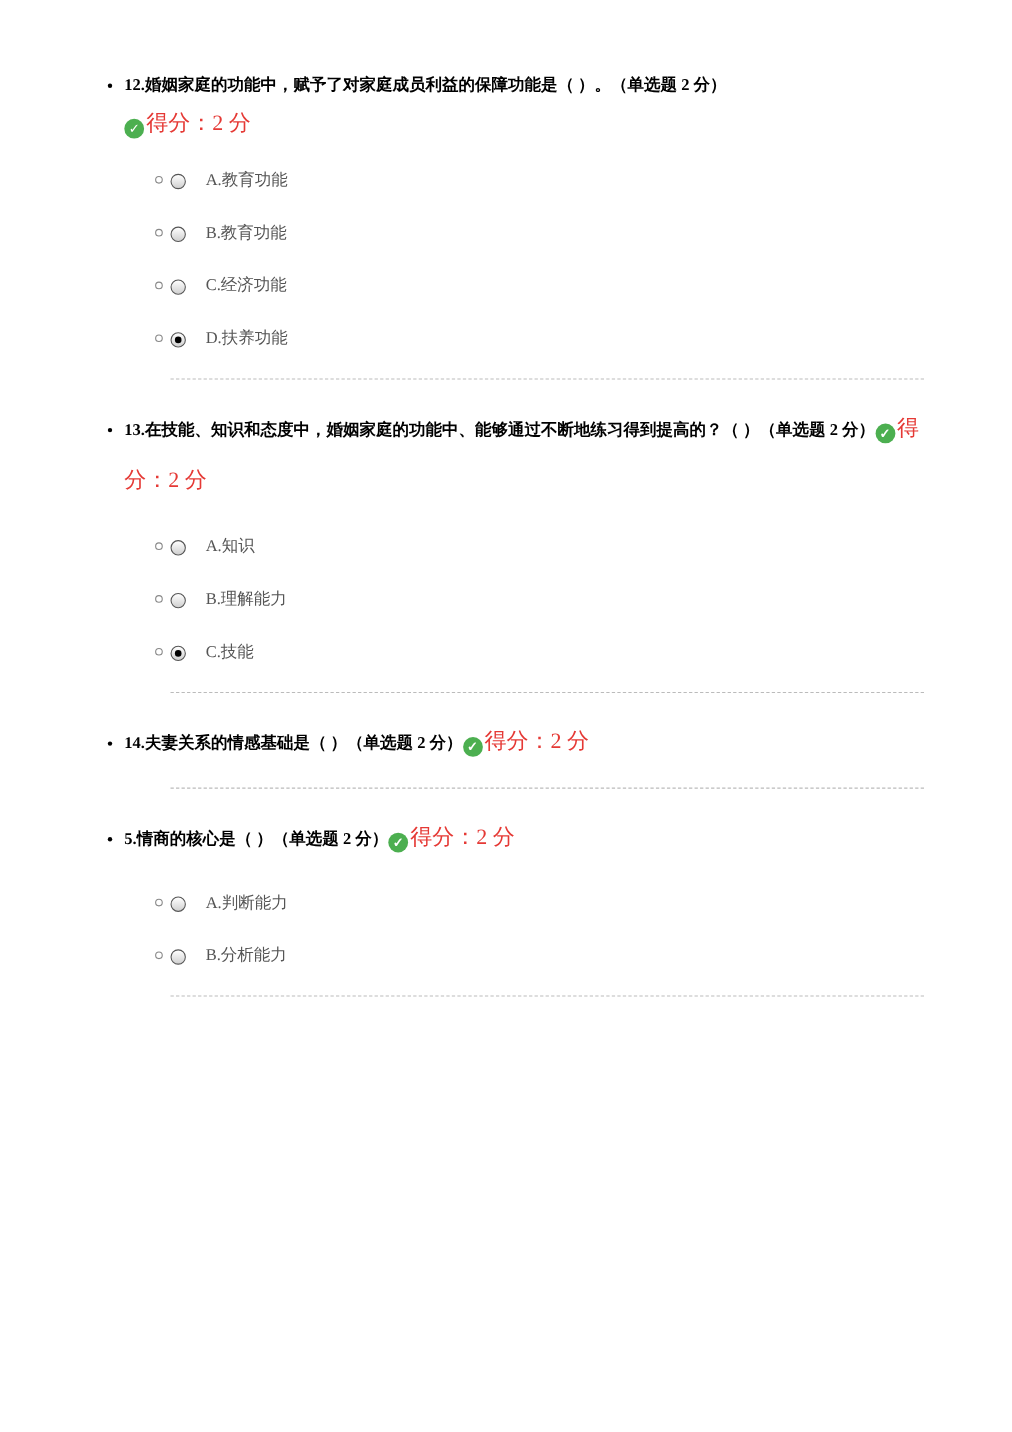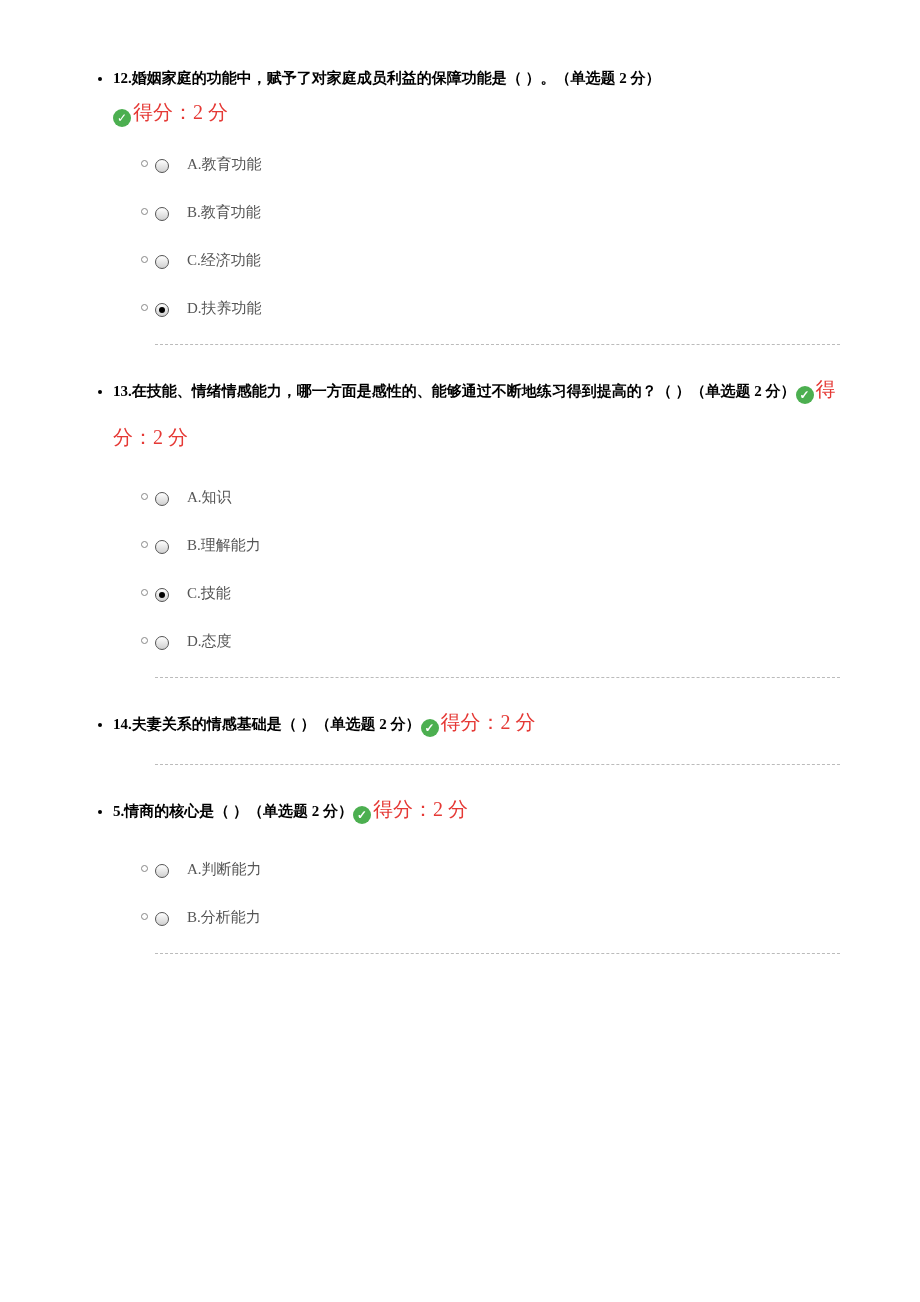--- a/index.html
+++ b/index.html
@@ -103,26 +103,25 @@
       <div><span class="check-icon">✓</span><span class="score">得分：2 分</span></div>
       <ul class="options">
         <li><span class="opt-bullet"></span><span class="radio"></span><span class="opt-label">A.教育功能</span></li>
         <li><span class="opt-bullet"></span><span class="radio"></span><span class="opt-label">B.教育功能</span></li>
         <li><span class="opt-bullet"></span><span class="radio"></span><span class="opt-label">C.经济功能</span></li>
         <li><span class="opt-bullet"></span><span class="radio selected"></span><span class="opt-label">D.扶养功能</span></li>
       </ul>
       <hr class="divider">
     </li>
     <li>
-      <div class="q-text"><span>13.</span><span>在技能、情绪情感能力，哪一方面是感性的、能够通过不断地练习得到提高的？（ ）</span><span>（单选题 2 分）</span><span class="check-icon">✓</span><span class="score">得分：2 分</span></div>
+      <div class="q-text"><span>13.</span><span>在技能、知识和态度中，婚姻家庭的功能中、能够通过不断地练习得到提高的？（ ）</span><span>（单选题 2 分）</span><span class="check-icon">✓</span><span class="score">得分：2 分</span></div>
       <ul class="options">
         <li><span class="opt-bullet"></span><span class="radio"></span><span class="opt-label">A.知识</span></li>
         <li><span class="opt-bullet"></span><span class="radio"></span><span class="opt-label">B.理解能力</span></li>
         <li><span class="opt-bullet"></span><span class="radio selected"></span><span class="opt-label">C.技能</span></li>
-        <li><span class="opt-bullet"></span><span class="radio"></span><span class="opt-label">D.态度</span></li>
       </ul>
       <hr class="divider">
     </li>
     <li>
       <div class="q-text"><span>14.</span><span>夫妻关系的情感基础是（ ）</span><span>（单选题 2 分）</span><span class="check-icon">✓</span><span class="score">得分：2 分</span></div>
       <hr class="divider">
     </li>
     <li>
       <div class="q-text"><span>5.</span><span>情商的核心是（ ）</span><span>（单选题 2 分）</span><span class="check-icon">✓</span><span class="score">得分：2 分</span></div>
       <ul class="options">

